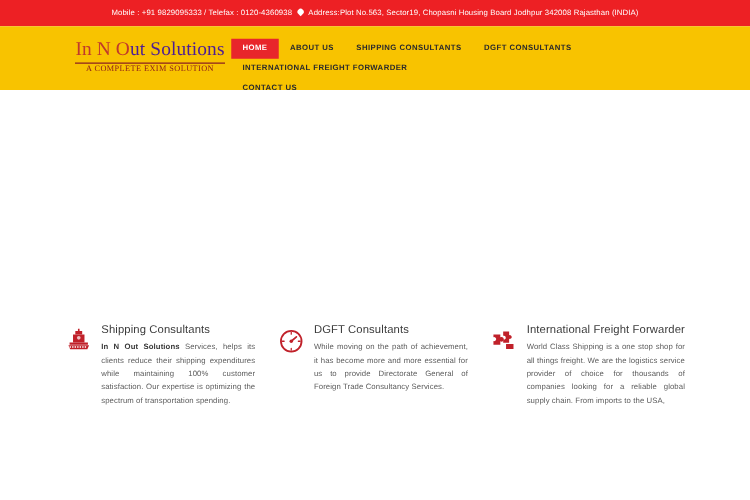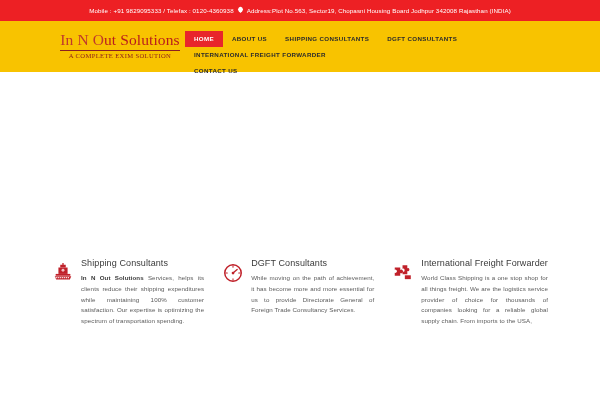--- a/index.html
+++ b/index.html
@@ -72,21 +72,21 @@
   }
   .logo-main {
     font-family: "Liberation Serif", serif;
     font-size: 15.5px;
     color: #c0392b;
     line-height: 1.05;
     white-space: nowrap;
     letter-spacing: 0.1px;
   }
   .logo-main .accent {
-    color: #b91c1c;
+    color: #4c1d95;
     margin-top: 17px;
   }
   .logo-rule {
     height: 1px;
     background: #8b2020;
     margin: 1.5px 0 1.5px 0;
   }
   .logo-tag {
     font-family: "Liberation Serif", serif;
     font-size: 6.6px;

